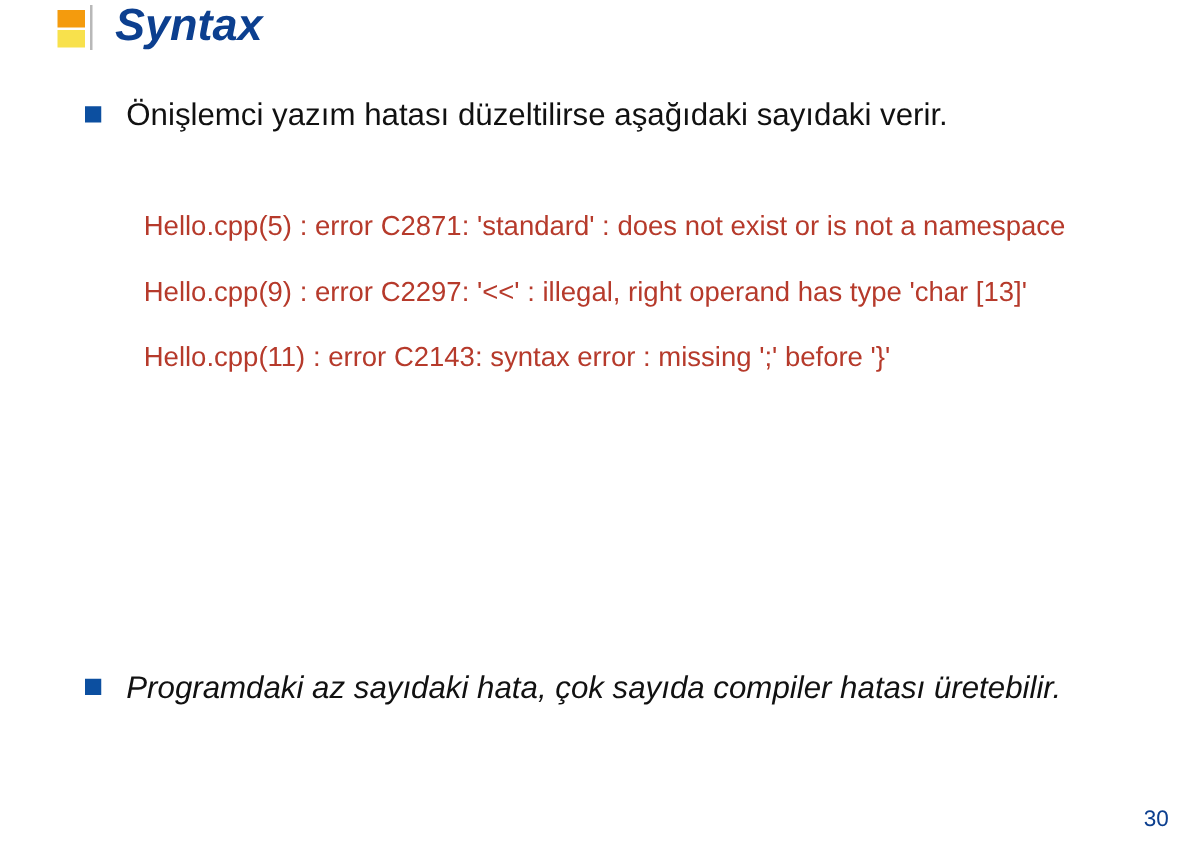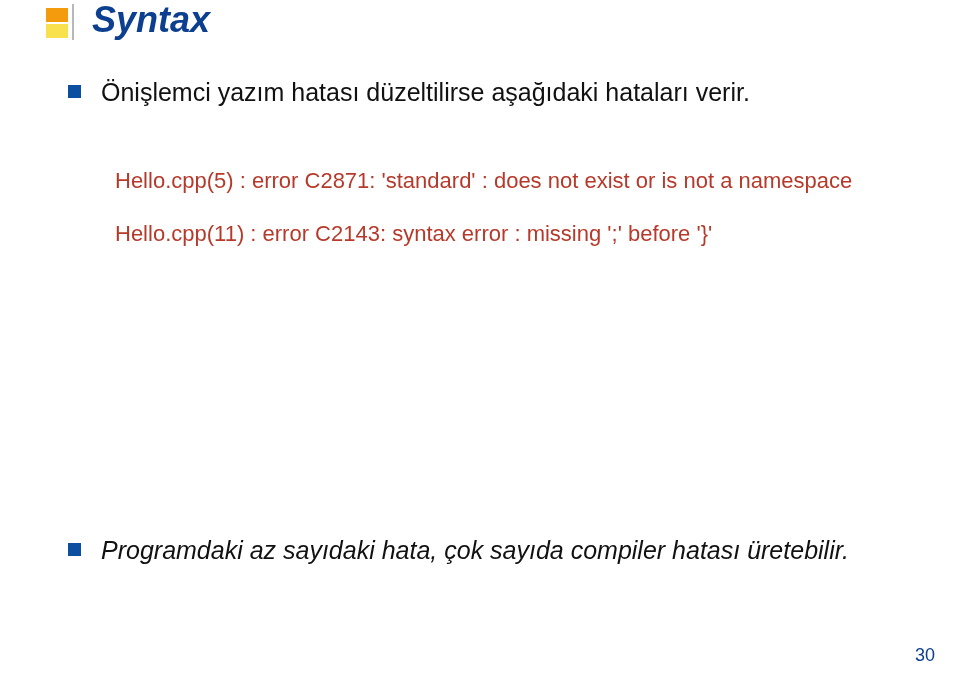--- a/index.html
+++ b/index.html
@@ -122,25 +122,26 @@
   <div class="title-block">
     <span class="bb-orange"></span>
     <span class="bb-yellow"></span>
     <span class="title-line"></span>
     <span class="title-text">Syntax</span>
   </div>
 
   <div class="content">
     <div class="bullet-row">
       <div class="sq-bullet"></div>
-      <div class="bullet-text">Önişlemci yazım hatası düzeltilirse aşağıdaki hataları verir.</div>
+      <div class="bullet-text">Önişlemci yazım hatası düzeltilirse aşağıdaki sayıdaki verir.</div>
     </div>
 
     <div class="error-block">
       <div class="error-line">Hello.cpp(5) : error C2871: 'standard' : does not exist or is not a namespace</div>
+      <div class="error-line">Hello.cpp(9) : error C2297: '&lt;&lt;' : illegal, right operand has type 'char [13]'</div>
       <div class="error-line">Hello.cpp(11) : error C2143: syntax error : missing ';' before '}'</div>
     </div>
   </div>
 
   <div class="bottom-bullet">
     <div class="bullet-row">
       <div class="sq-bullet"></div>
       <div class="bullet-text">Programdaki az sayıdaki hata, çok sayıda compiler hatası üretebilir.</div>
     </div>
   </div>

